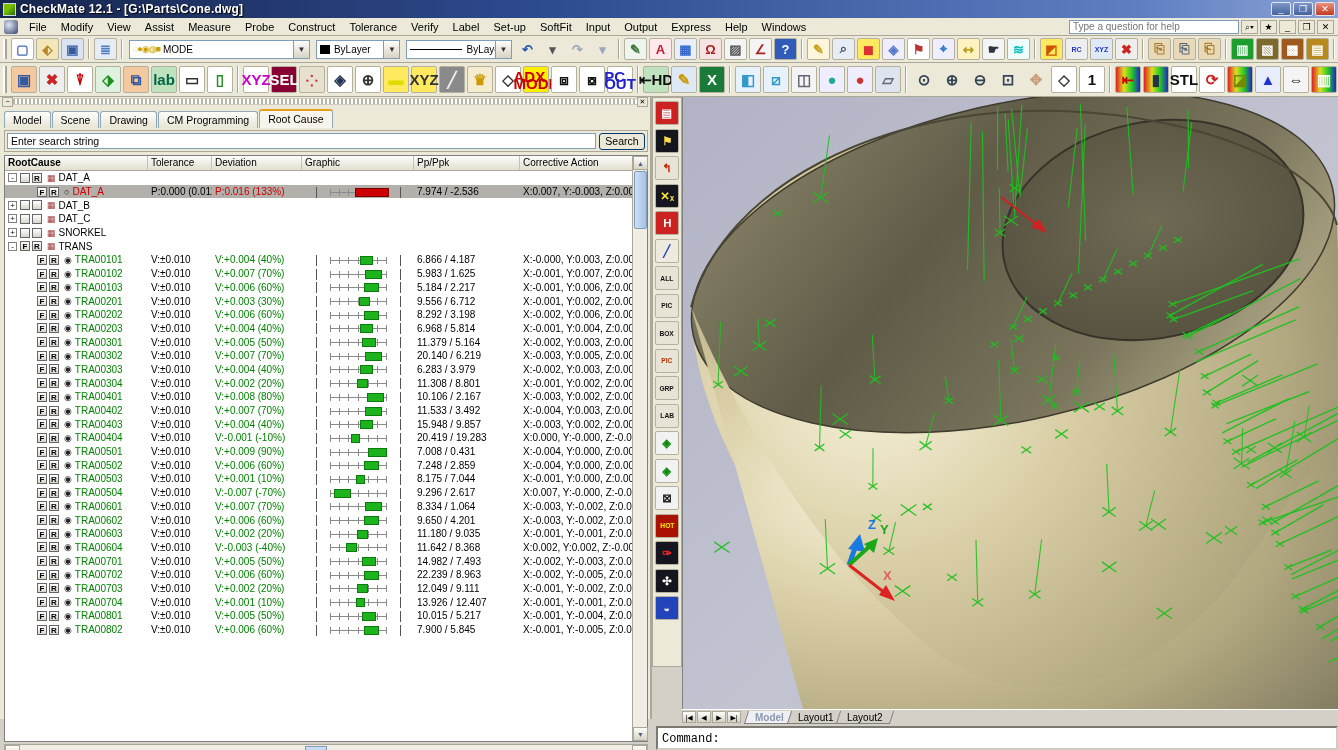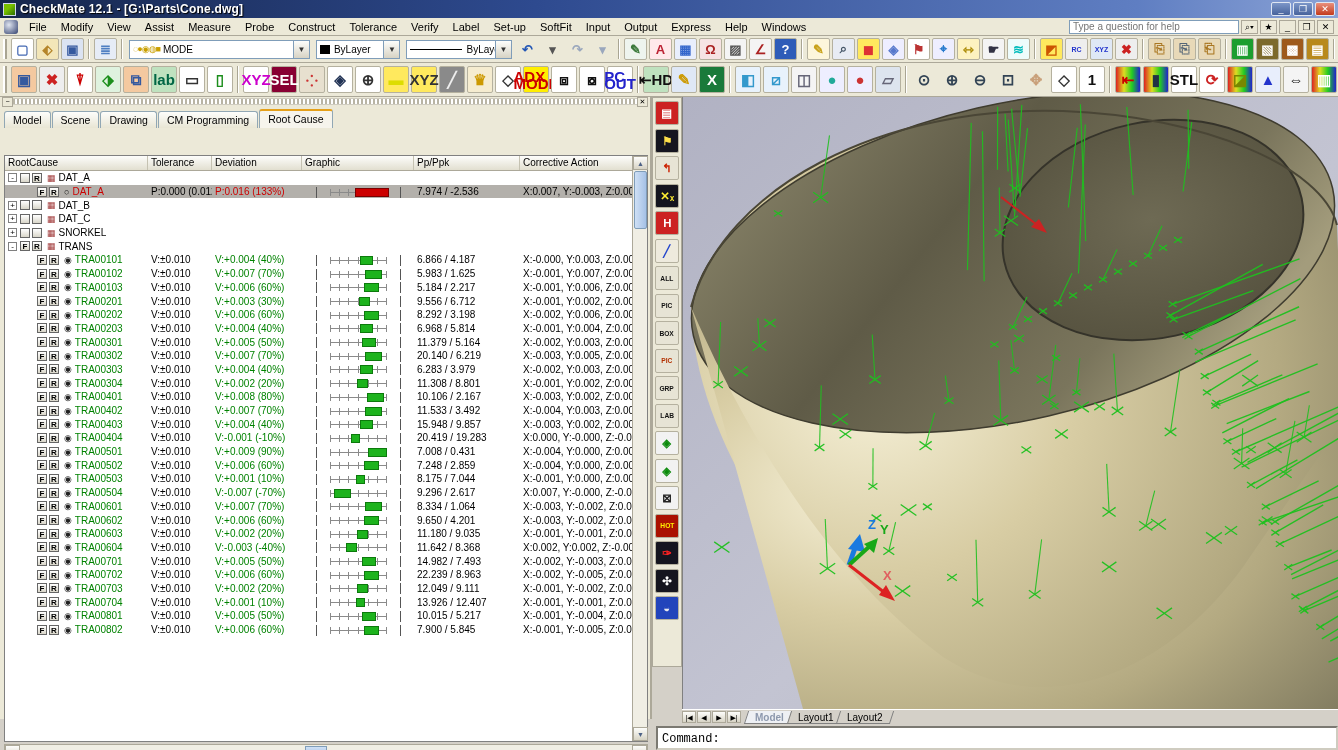--- a/index.html
+++ b/index.html
@@ -420,23 +420,27 @@
     <div class="m">−</div>
     <div class="x">✕</div>
   </div>
   <div id="tabs">
       <div class="tab">Model</div>
       <div class="tab">Scene</div>
       <div class="tab">Drawing</div>
       <div class="tab">CM Programming</div>
       <div class="tab active">Root Cause</div>
     </div>
+  <div id="searchrow">
+    <input id="search-input" value="Enter search string" style="">
+    <div id="search-btn">Search</div>
+  </div>
   <div id="grid">
     <div id="ghead">
-        <div class="hc" style="width: 143px;">RootCause</div>
+        <div class="hc" style="width: 143px; font-weight: bold;">RootCause</div>
         <div class="hc" style="width: 64px;">Tolerance</div>
         <div class="hc" style="width: 90px;">Deviation</div>
         <div class="hc" style="width: 112px;">Graphic</div>
         <div class="hc" style="width: 106px;">Pp/Ppk</div>
         <div class="hc" style="width: 113px;">Corrective Action</div>
       </div>
     <div id="gbody">
         <div class="grow">
           <div class="gc c0" style="padding-left: 3px;">
             <div class="expander">-</div>

